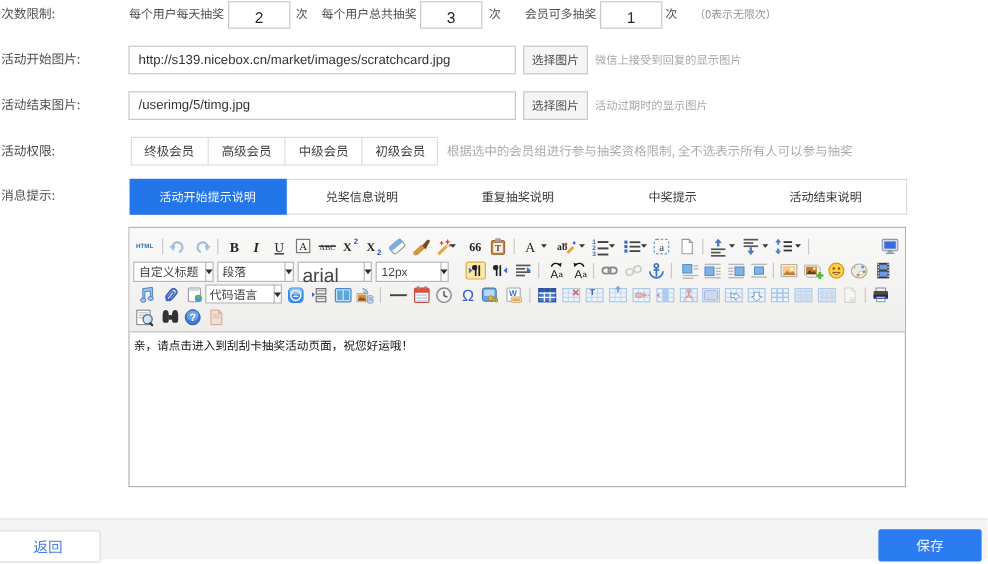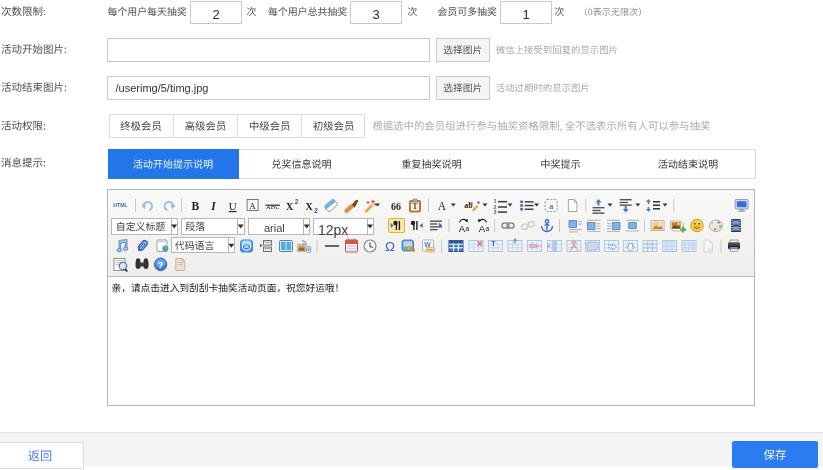--- a/index.html
+++ b/index.html
@@ -11,20 +11,21 @@
 <div id="page">
 
 <div class="inp" style="left:190px;top:1px;width:52px;height:23px"></div>
 <div class="inp" style="left:350px;top:1px;width:52px;height:23px"></div>
 <div class="inp" style="left:500px;top:1px;width:52px;height:23px"></div>
 <div class="ascii" style="left:190px;top:6.5px;width:52px;text-align:center;font-size:13px;color:#2b2b2b">2</div>
 <div class="ascii" style="left:350px;top:6.5px;width:52px;text-align:center;font-size:13px;color:#2b2b2b">3</div>
 <div class="ascii" style="left:500px;top:6.5px;width:52px;text-align:center;font-size:13px;color:#2b2b2b">1</div>
 
 <div class="inp" style="left:107px;top:38px;width:323px;height:24px"></div>
+<div class="ascii" style="left:115.5px;top:43.5px;letter-spacing:0px">http://s139.nicebox.cn/market/images/scratchcard.jpg</div>
 <div class="btn" style="left:436px;top:38px;width:54px;height:24px"></div>
 
 <div class="inp" style="left:107px;top:76px;width:323px;height:24px"></div>
 <div class="ascii" style="left:115.5px;top:81.5px;letter-spacing:0px">/userimg/5/timg.jpg</div>
 <div class="btn" style="left:436px;top:76px;width:54px;height:24px"></div>
 
 <div class="abs" style="left:109px;top:114px;width:256px;height:24px;background:#fff;border:1px solid #dcdcdc"></div>
 <div class="abs" style="left:173px;top:114px;width:1px;height:24px;background:#dcdcdc"></div>
 <div class="abs" style="left:237px;top:114px;width:1px;height:24px;background:#dcdcdc"></div>
 <div class="abs" style="left:301px;top:114px;width:1px;height:24px;background:#dcdcdc"></div>
@@ -36,22 +37,22 @@
 <div class="abs" style="left:108px;top:190px;width:646px;height:86.5px;background:linear-gradient(#f9f9f7,#efeeec);border-bottom:1px solid #bdbdbd"></div>
 
 <div class="abs" style="left:111.3px;top:218px;width:66.9px;height:16.5px;background:#fff;border:1px solid #b8b8b8"></div>
 <div class="abs" style="left:170.8px;top:218px;width:7.4px;height:16.5px;border-left:1px solid #b8b8b8"></div>
 <div class="abs" style="left:181px;top:218px;width:63.7px;height:16.5px;background:#fff;border:1px solid #b8b8b8"></div>
 <div class="abs" style="left:237.3px;top:218px;width:7.4px;height:16.5px;border-left:1px solid #b8b8b8"></div>
 <div class="abs" style="left:247.6px;top:218px;width:62.6px;height:16.5px;background:#fff;border:1px solid #b8b8b8"></div>
 <div class="abs" style="left:303.1px;top:218px;width:7.1px;height:16.5px;border-left:1px solid #b8b8b8"></div>
 <div class="abs" style="left:312.8px;top:218px;width:60.8px;height:16.5px;background:#fff;border:1px solid #b8b8b8"></div>
 <div class="abs" style="left:366.6px;top:218px;width:7px;height:16.5px;border-left:1px solid #b8b8b8"></div>
-<div class="ascii" style="left:264px;top:221.5px;font-size:11px;color:#444">arial</div>
-<div class="ascii" style="left:318px;top:221.5px;font-size:14px;color:#444">12px</div>
+<div class="ascii" style="left:252px;top:221.5px;font-size:16px;color:#444">arial</div>
+<div class="ascii" style="left:318px;top:221.5px;font-size:10px;color:#444">12px</div>
 
 <div class="abs" style="left:388.2px;top:218px;width:17px;height:15px;background:#fce8a8;border:1px solid #d8b048;border-radius:2px"></div>
 
 <div class="abs" style="left:171.4px;top:237px;width:64.1px;height:16px;background:#fff;border:1px solid #b8b8b8"></div>
 <div class="abs" style="left:227.5px;top:237px;width:8px;height:16px;border-left:1px solid #b8b8b8"></div>
 
 <div class="abs" style="left:0;top:432px;width:823px;height:34px;background:#f4f4f4;border-top:1px solid #e4e4e4"></div>
 <div class="abs" style="left:-2px;top:442px;width:86px;height:27px;background:#fff;border:1px solid #dcdcdc;border-radius:2px"></div>
 <div class="abs" style="left:732px;top:441px;width:86px;height:26.5px;background:#2b7cf0;border-radius:2px"></div>
 <svg class="abs" style="left:0;top:0" width="823" height="470" viewBox="0 0 823 470">

